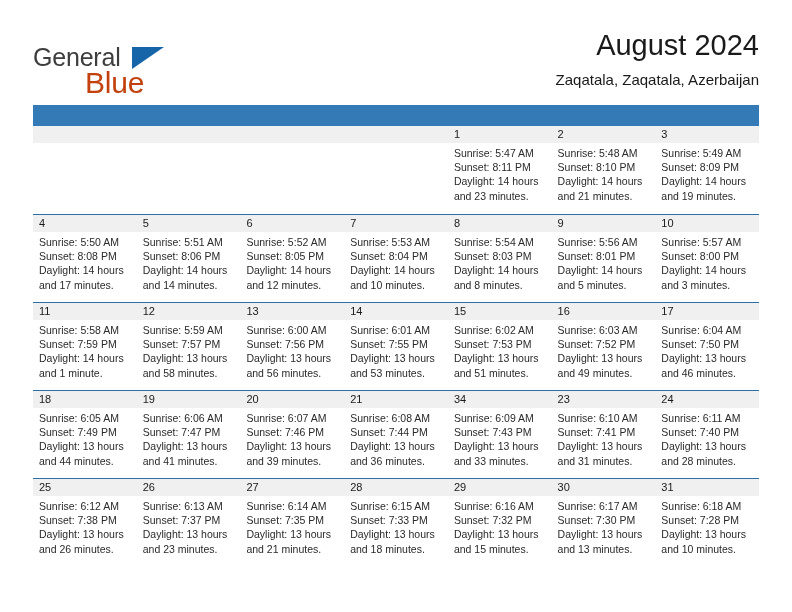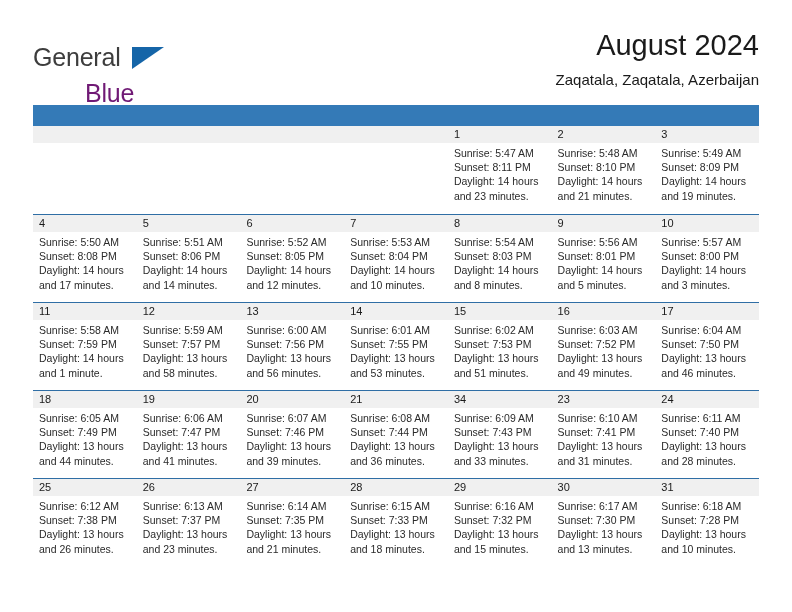--- a/index.html
+++ b/index.html
@@ -30,23 +30,23 @@
     position: absolute;
     left: 0; top: 0;
     font-size: 25px;
     color: #3d3d3d;
     letter-spacing: -0.2px;
     line-height: 1;
     font-weight: 400;
   }
   .brand-blue {
     position: absolute;
-    left: 52px; top: 36px;
-    font-size: 25px;
-    color: #701a75;
+    left: 52px; top: 23px;
+    font-size: 30px;
+    color: #c2410c;
     letter-spacing: -0.2px;
     line-height: 1;
     font-weight: 400;
   }
   .brand-tri {
     position: absolute;
     left: 99px; top: 2px;
     width: 0; height: 0;
     border-left: 32px solid #1565a8;
     border-bottom: 22px solid transparent;

